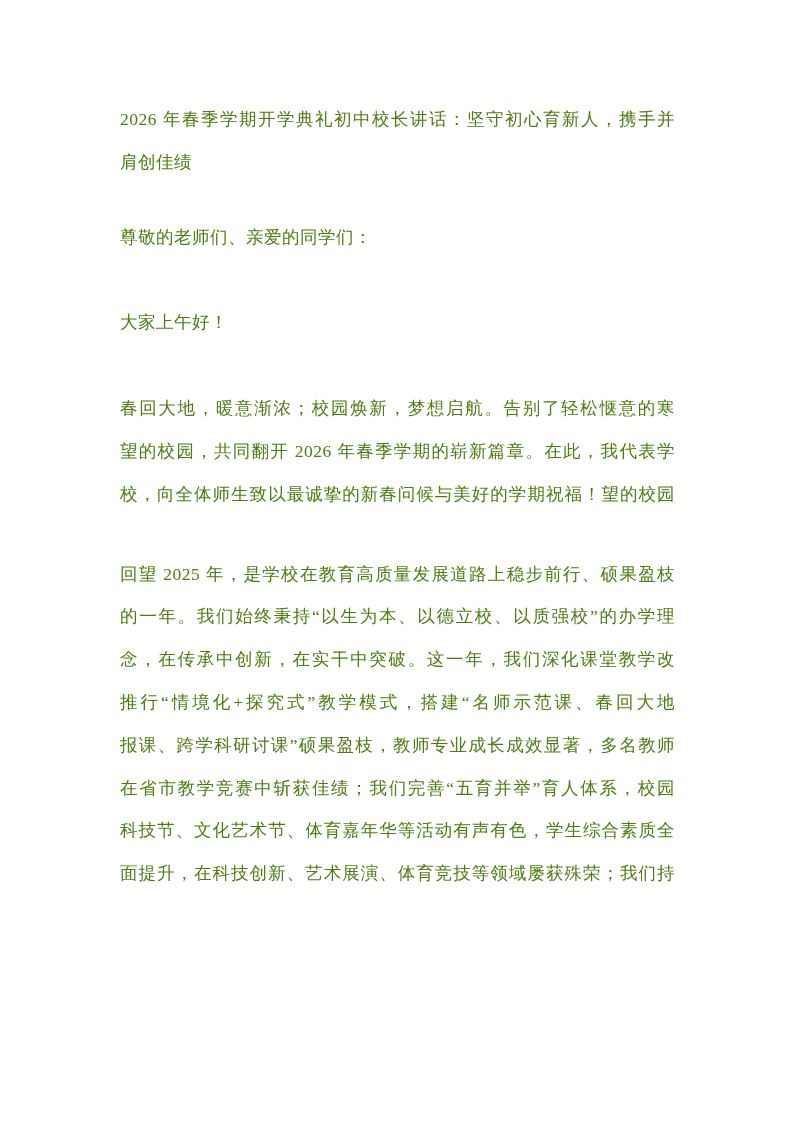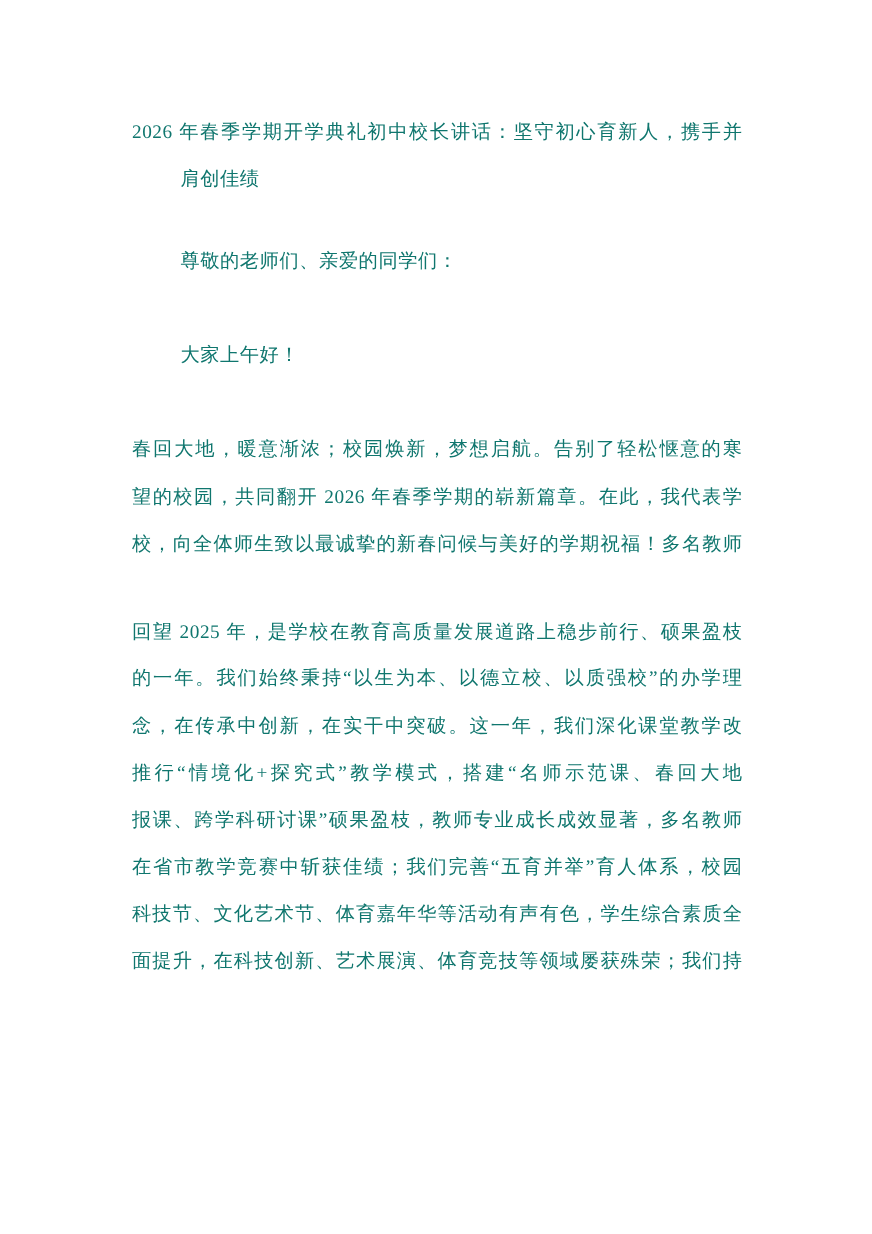--- a/index.html
+++ b/index.html
@@ -7,21 +7,21 @@
     padding: 0;
     background: #ffffff;
   }
   .page {
     position: relative;
     width: 793px;
     height: 1122px;
     background: #ffffff;
     overflow: hidden;
     font-family: "Liberation Serif", "DejaVu Serif", serif;
-    color: #0f766e;
+    color: #4d7c0f;
   }
   .content {
     position: absolute;
     left: 120px;
     top: 98px;
     width: 555px;
   }
   .para {
     margin: 0;
   }
@@ -30,21 +30,21 @@
     line-height: 42.8px;
     font-size: 17.5px;
     letter-spacing: 0.5px;
     text-align: justify;
     text-justify: inter-character;
     overflow: hidden;
   }
   
   .line.jl { text-align-last: justify; }
   
-  .line.el { text-align-last: left; margin-left: 44px; }
+  .line.el { text-align-last: left; }
 
   .mb-title      { margin-bottom: 32px; }
   .mb-salutation { margin-bottom: 43px; }
   .mb-greeting   { margin-bottom: 43px; }
   .mb-opening    { margin-bottom: 37px; }
 </style>
 </head>
 <body>
 
 <div class="page">
@@ -59,21 +59,21 @@
       <div class="line el">尊敬的老师们、亲爱的同学们：</div>
     </div>
 
     <div class="para mb-greeting">
       <div class="line el">大家上午好！</div>
     </div>
 
     <div class="para mb-opening">
       <div class="line jl">春回大地，暖意渐浓；校园焕新，梦想启航。告别了轻松惬意的寒假，</div>
       <div class="line jl">望的校园，共同翻开 2026 年春季学期的崭新篇章。在此，我代表学</div>
-      <div class="line jl">校，向全体师生致以最诚挚的新春问候与美好的学期祝福！多名教师</div>
+      <div class="line jl">校，向全体师生致以最诚挚的新春问候与美好的学期祝福！望的校园</div>
     </div>
 
     <div class="para">
       <div class="line jl">回望 2025 年，是学校在教育高质量发展道路上稳步前行、硕果盈枝</div>
       <div class="line jl">的一年。我们始终秉持“以生为本、以德立校、以质强校”的办学理</div>
       <div class="line jl">念，在传承中创新，在实干中突破。这一年，我们深化课堂教学改革，</div>
       <div class="line jl">推行“情境化+探究式”教学模式，搭建“名师示范课、春回大地</div>
       <div class="line jl">报课、跨学科研讨课”硕果盈枝，教师专业成长成效显著，多名教师</div>
       <div class="line jl">在省市教学竞赛中斩获佳绩；我们完善“五育并举”育人体系，校园</div>
       <div class="line jl">科技节、文化艺术节、体育嘉年华等活动有声有色，学生综合素质全</div>

